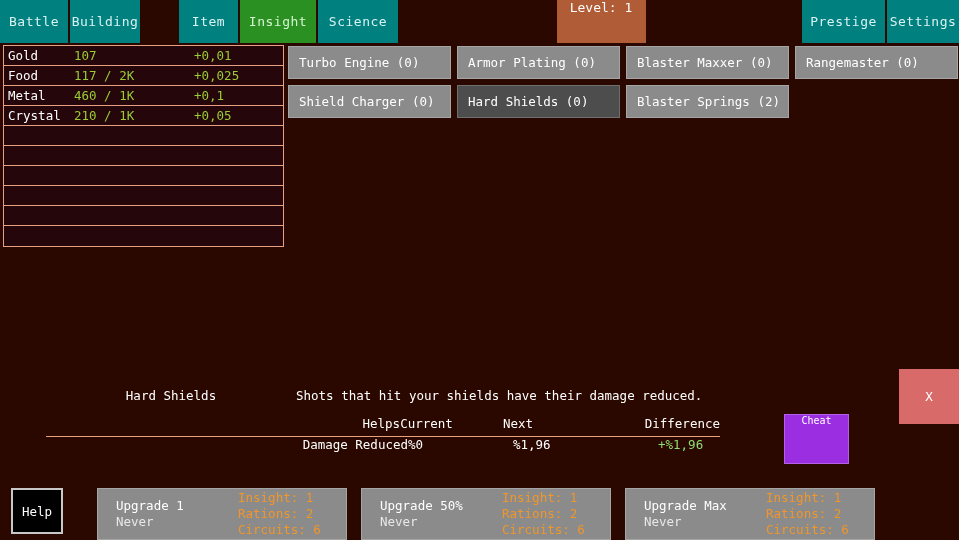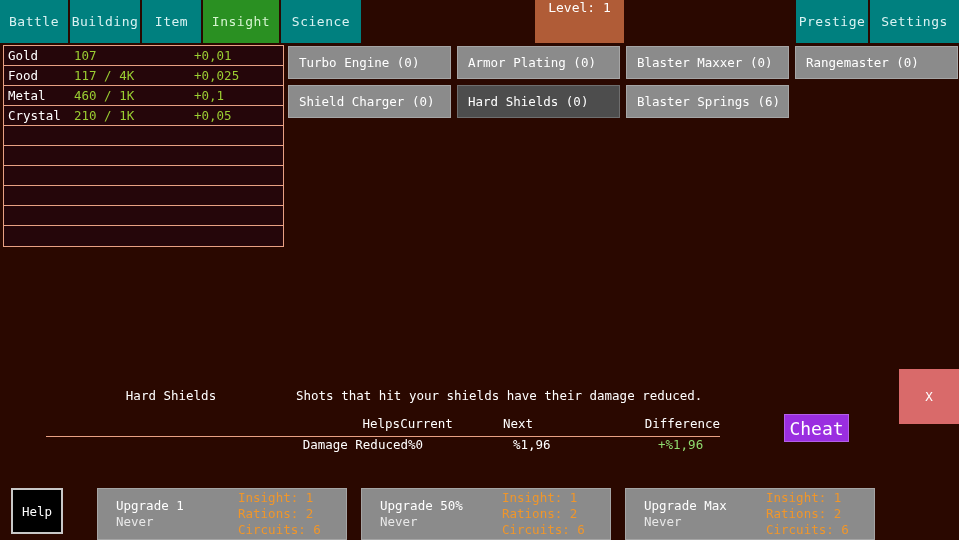--- a/index.html
+++ b/index.html
@@ -21,30 +21,30 @@
     color: #d9f2f2;
     font-size: 13px;
     display: flex; align-items: center; justify-content: center;
     border-right: 2px solid #2a0800;
     letter-spacing: .5px;
     white-space: nowrap;
   }
   .tab.active { background: #2a9022; color: #d6f5d0; }
   .tab.battle   { width: 70px; }
   .tab.building { width: 72px; }
-  .tab.item     { width: 61px; }
+  .tab.item     { width: 61px; margin-left: 37px; }
   .tab.insight  { width: 78px; }
   .tab.science  { width: 82px; }
   .topspacer { flex: 1 1 auto; background: #2a0800; }
   .level-badge {
     width: 89px; background: #b05c37; color: #ffffff;
     font-size: 13px; display: flex; align-items: flex-start; justify-content: center;
   }
-  .tab.prestige { width: 74px; border-right: 2px solid #2a0800; }
-  .tab.settings { width: 89px; border-right: none; }
+  .tab.prestige { width: 85px; border-right: 2px solid #2a0800; }
+  .tab.settings { width: 72px; border-right: none; }
 
   
   .res-panel {
     position: absolute; left: 3px; top: 45px;
     width: 281px; height: 202px;
     border: 1px solid #e8a083;
     background: #25060a;
   }
   .res-row {
     height: 20px; display: flex; align-items: center;
@@ -93,23 +93,23 @@
   .dt-row { display: flex; font-size: 12.5px; height: 19px; align-items: flex-start; }
   .dt-head { border-bottom: 1px solid #e8a083; padding-bottom: 2px; height: 21px; }
   .dt-c1 { width: 362px; color: #ffffff; text-align: right; }
   .dt-c2 { width: 105px; color: #ffffff; }
   .dt-c3 { width: 145px; color: #ffffff; }
   .dt-c4 { flex: 1; color: #ffffff; }
   .dt-row.dt-body .dt-c4 { color: #8fdc6f; }
 
   
   .cheat-btn {
-    position: absolute; left: 784px; top: 414px; width: 65px; height: 28px;
+    position: absolute; left: 784px; top: 414px; width: 65px; height: 50px;
     background: #9a2ee0; border: 1px solid #b35fe8; color: #ffffff;
-    font-size: 18px; display: flex; align-items: center; justify-content: center;
+    font-size: 10px; display: flex; justify-content: center;
   }
   .close-btn {
     position: absolute; left: 899px; top: 369px; width: 60px; height: 55px;
     background: #d96a6a; color: #ffffff;
     font-size: 12.5px; display: flex; align-items: center; justify-content: center;
   }
 
   
   .help-btn {
     position: absolute; left: 11px; top: 488px; width: 52px; height: 46px;
@@ -171,21 +171,21 @@
   </div>
 
   <div class="res-panel" id="res-panel">
       <div class="res-row">
         <div class="res-name">Gold</div>
         <div class="res-amount">107</div>
         <div class="res-rate">+0,01</div>
       </div>
       <div class="res-row">
         <div class="res-name">Food</div>
-        <div class="res-amount">117 / 4K</div>
+        <div class="res-amount">117 / 2K</div>
         <div class="res-rate">+0,025</div>
       </div>
       <div class="res-row">
         <div class="res-name">Metal</div>
         <div class="res-amount">460 / 1K</div>
         <div class="res-rate">+0,1</div>
       </div>
       <div class="res-row">
         <div class="res-name">Crystal</div>
         <div class="res-amount">210 / 1K</div>
@@ -236,21 +236,21 @@
       <div class="sci-btn">
         <span>Rangemaster (0)</span>
       </div>
       <div class="sci-btn">
         <span>Shield Charger (0)</span>
       </div>
       <div class="sci-btn selected">
         <span>Hard Shields (0)</span>
       </div>
       <div class="sci-btn">
-        <span>Blaster Springs (6)</span>
+        <span>Blaster Springs (2)</span>
       </div>
     </div>
 
   <div class="detail">
     <div class="detail-head">
       <div class="detail-title">Hard Shields</div>
       <div class="detail-desc">Shots that hit your shields have their damage reduced.</div>
     </div>
     <div class="detail-table">
       <div class="dt-row dt-head">

